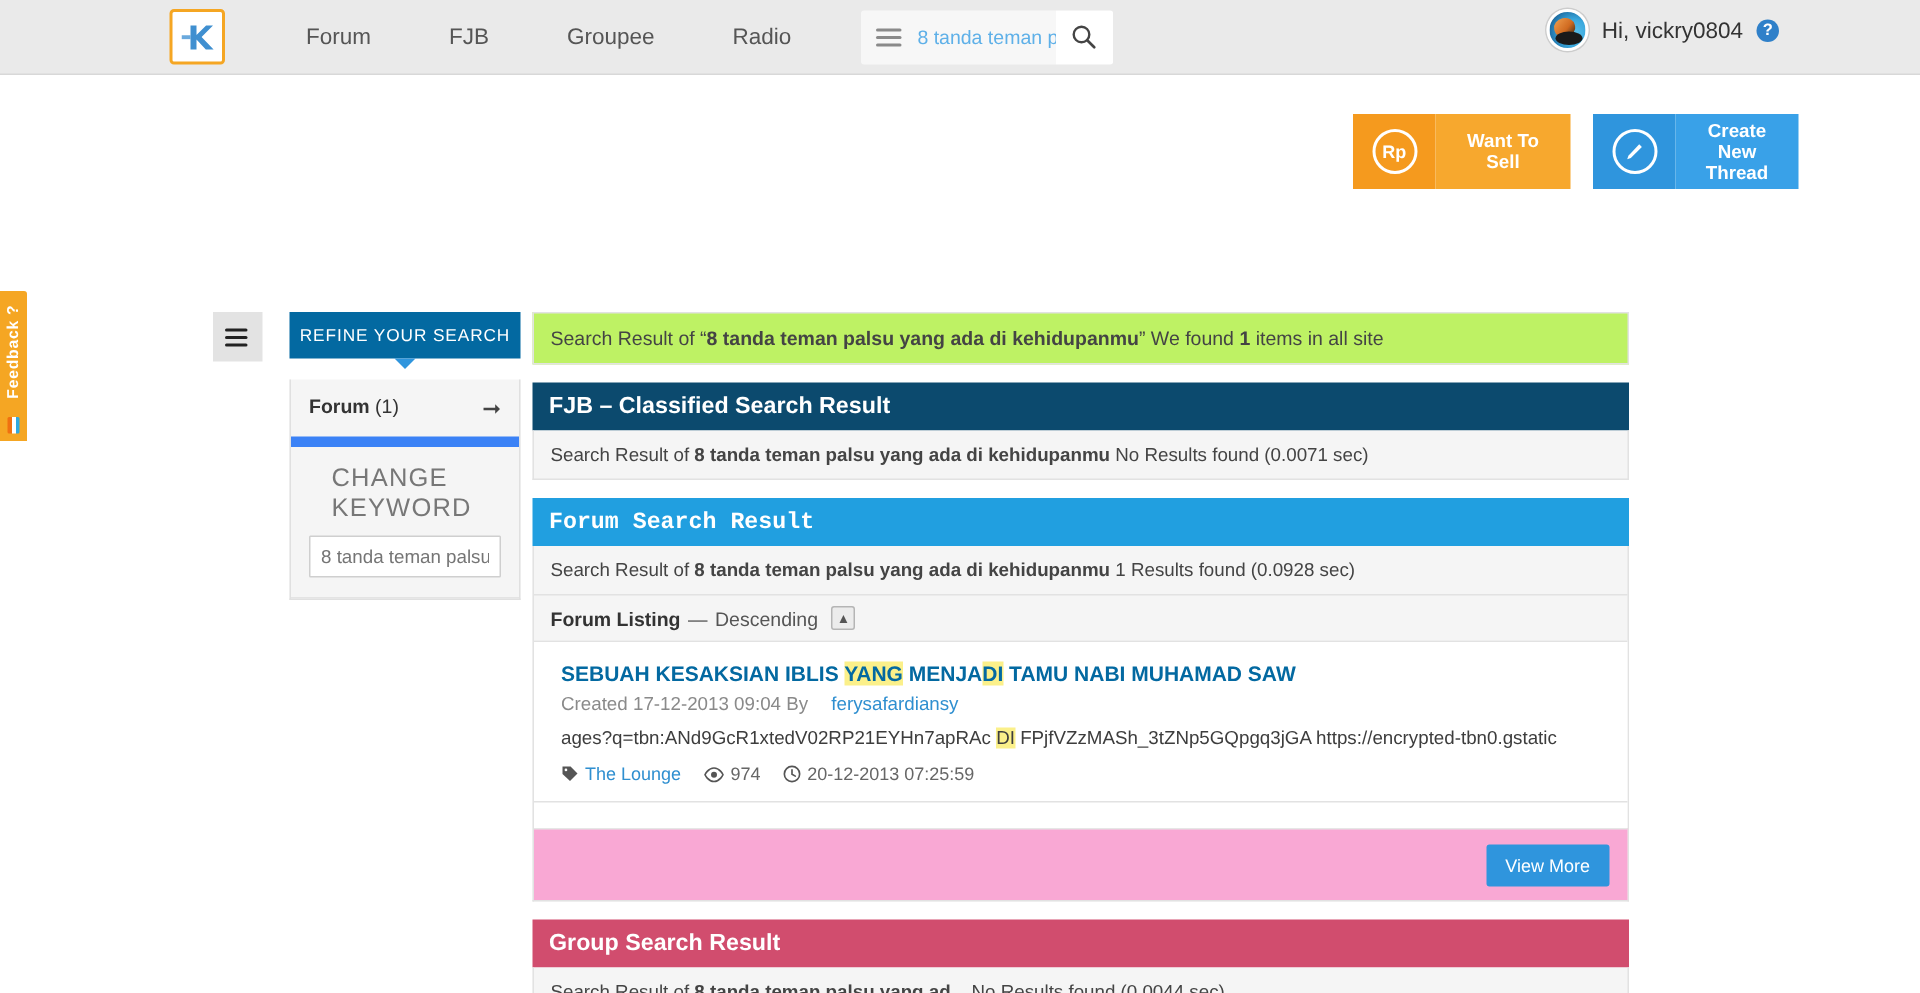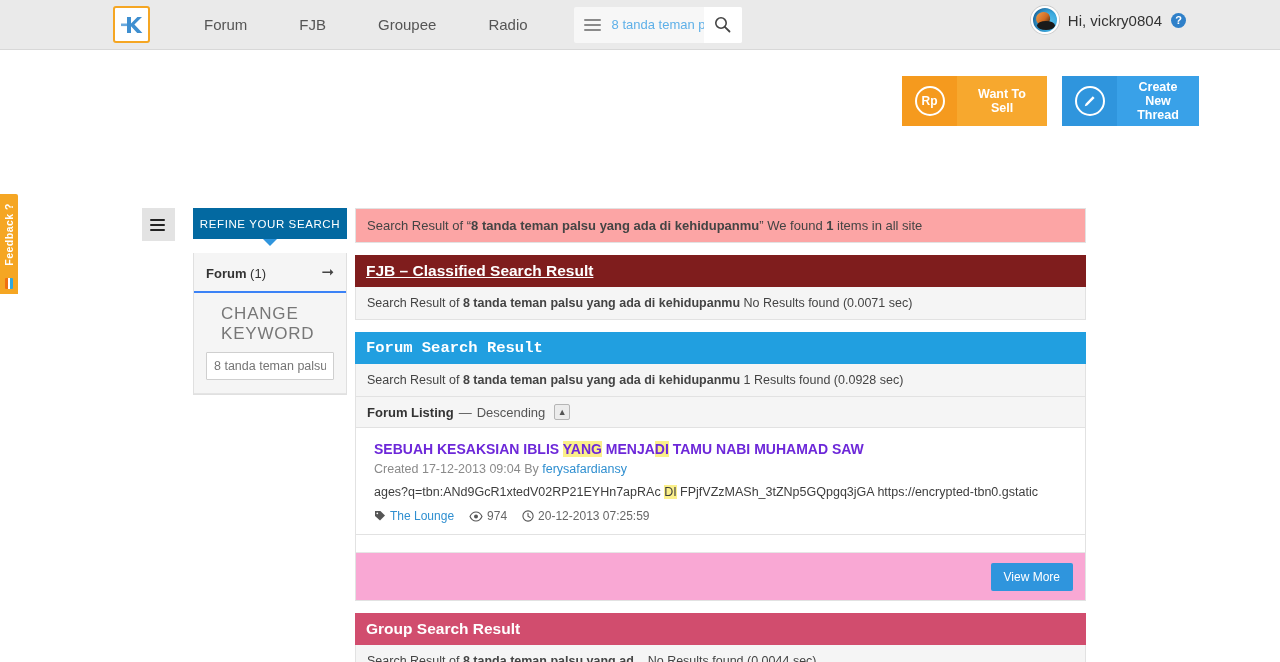--- a/index.html
+++ b/index.html
@@ -150,22 +150,22 @@
     content: ""; position: absolute; left: 50%; bottom: -7px;
     margin-left: -7px;
     border-left: 7px solid transparent; border-right: 7px solid transparent;
     border-top: 7px solid #2f95dd;
   }
   .refine-body {
     background: #f5f5f5; border: 1px solid #e0e0e0; border-top: none;
     margin-top: 14px;
   }
   .refine-row {
-    padding: 10px 12px; border-bottom: 2px solid #3b82f6;
-    display: flex; align-items: flex-end; justify-content: space-between;
+    padding: 10px 12px; border-bottom: 7px solid #3b82f6;
+    display: flex; align-items: flex-start; justify-content: space-between;
     cursor: pointer;
   }
   .refine-row .ftxt { font-size: 13px; color: #333333; }
   .refine-row .ftxt b { font-weight: bold; }
   .refine-row .arrow { color: #444444; font-size: 15px; }
   .refine-sect { padding: 11px 12px 13px 12px; border-bottom: 1px solid #e4e4e4; }
   .refine-label {
     font-size: 17px; color: #777777; letter-spacing: 0.8px;
     font-weight: normal; margin-bottom: 8px; margin-left: 15px;
   }
@@ -179,29 +179,29 @@
   .refine-foot { padding: 11px 12px; display: flex; justify-content: center; }
   .refine-btn {
     background: #2f95dd; color: #ffffff; border: none;
     font-family: "Liberation Sans", sans-serif;
     font-size: 12px; padding: 7px 15px; cursor: pointer; border-radius: 2px;
   }
 
   
   .results { position: absolute; left: 355px; top: 158px; width: 731px; }
   .banner {
-    background: #fca5a5; border: 1px solid #e2e2e2;
+    background: #bef264; border: 1px solid #e2e2e2;
     padding: 9px 11px; font-size: 13px; color: #444444;
   }
   .sect { margin-top: 12px; }
   .sect-head {
     height: 32px; display: flex; align-items: center;
     padding: 0 11px; color: #ffffff; font-size: 15.5px; font-weight: bold;
   }
-  .sect-green { background: #7f1d1d; text-decoration: underline; }
+  .sect-green { background: #0c4a6e; }
   .sect-blue  { background: #219fe0; font-family: Liberation Mono, monospace; }
   .sect-pink  { background: #d14d6e; }
   .sect-body { background: #f5f5f5; border: 1px solid #e2e2e2; border-top: none; }
   .sect-line { padding: 9px 11px; font-size: 12.5px; color: #444444; }
   .listing-bar {
     padding: 7px 11px; font-size: 13px; color: #555555;
     border-top: 1px solid #e2e2e2;
     display: flex; align-items: center; gap: 5px; text-align: center;
   }
   .listing-bar b { color: #333333; }
@@ -209,26 +209,26 @@
     width: 16px; height: 16px; border: 1px solid #b5b5b5;
     background: #ececec; border-radius: 2px;
     display: inline-flex; align-items: center; justify-content: center;
     font-size: 9px; color: #555555; cursor: pointer; margin-left: 4px;
   }
   .thread {
     background: #ffffff; border-top: 1px solid #e2e2e2;
     padding: 13px 18px 11px 18px;
   }
   .thread-title {
-    font-size: 14px; font-weight: bold; color: #6d28d9;
+    font-size: 14px; font-weight: bold; color: #0369a1;
     line-height: 17px; margin-bottom: 4px; cursor: pointer;
   }
   .hl { background: #fbf08a; }
   .thread-meta { font-size: 12.5px; color: #8a8a8a; margin-bottom: 8px; }
-  .thread-meta a { color: #2f8fd0; text-decoration: none; cursor: pointer; }
+  .thread-meta a { color: #2f8fd0; text-decoration: none; cursor: pointer; margin-left: 12px; }
   .thread-snip {
     font-size: 12.5px; color: #3d3d3d; margin-bottom: 9px;
     word-break: break-all; line-height: 16px;
   }
   .thread-foot {
     font-size: 12px; color: #666666;
     display: flex; align-items: center; gap: 7px;
   }
   .thread-foot a { color: #2f8fd0; text-decoration: none; cursor: pointer; }
   .fgroup { display: flex; align-items: center; gap: 4px; margin-right: 8px; }

